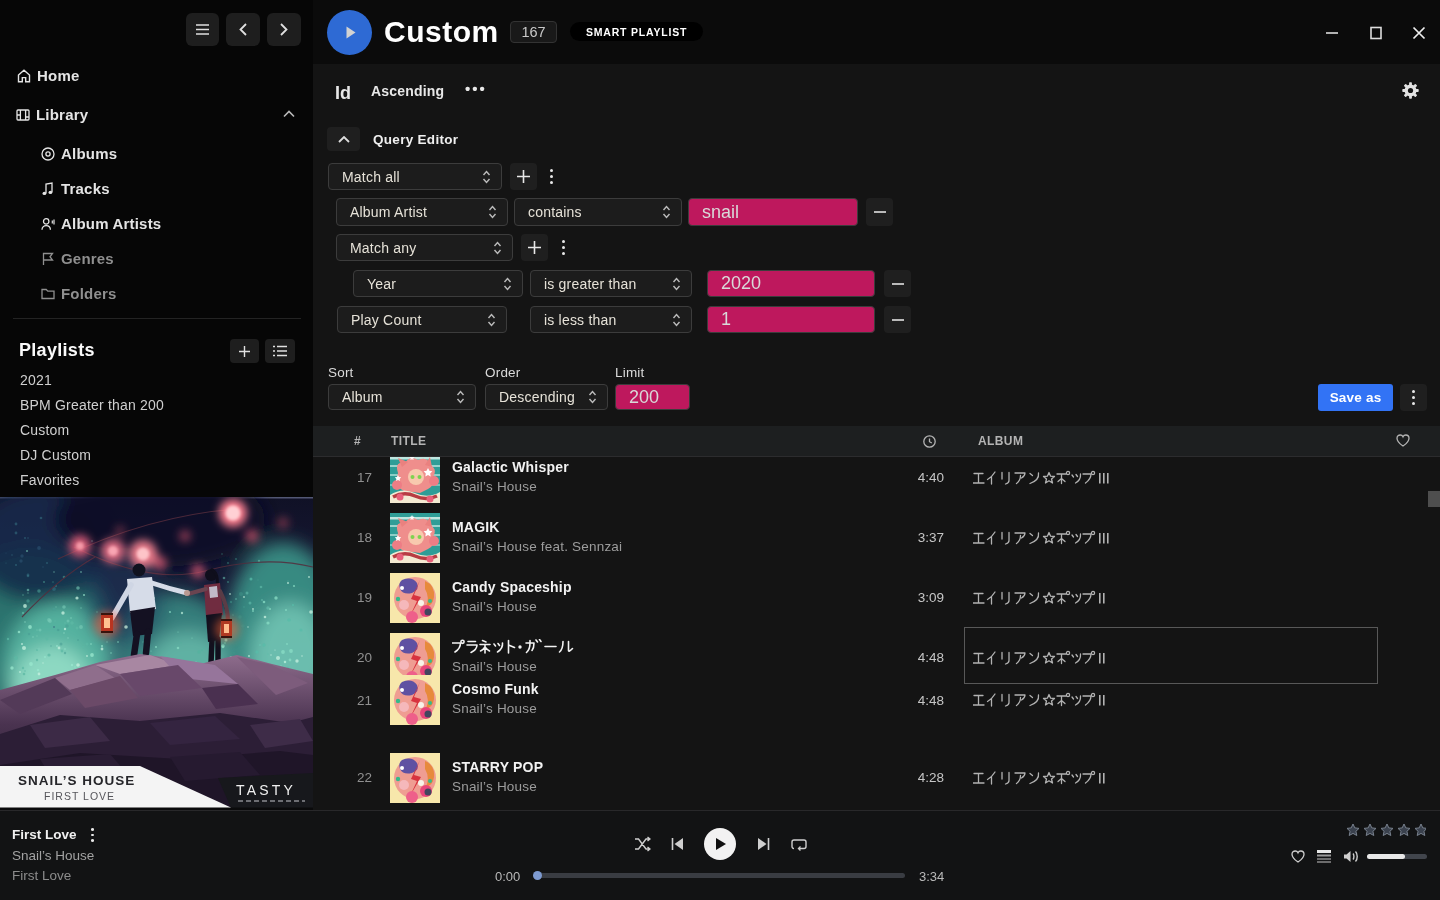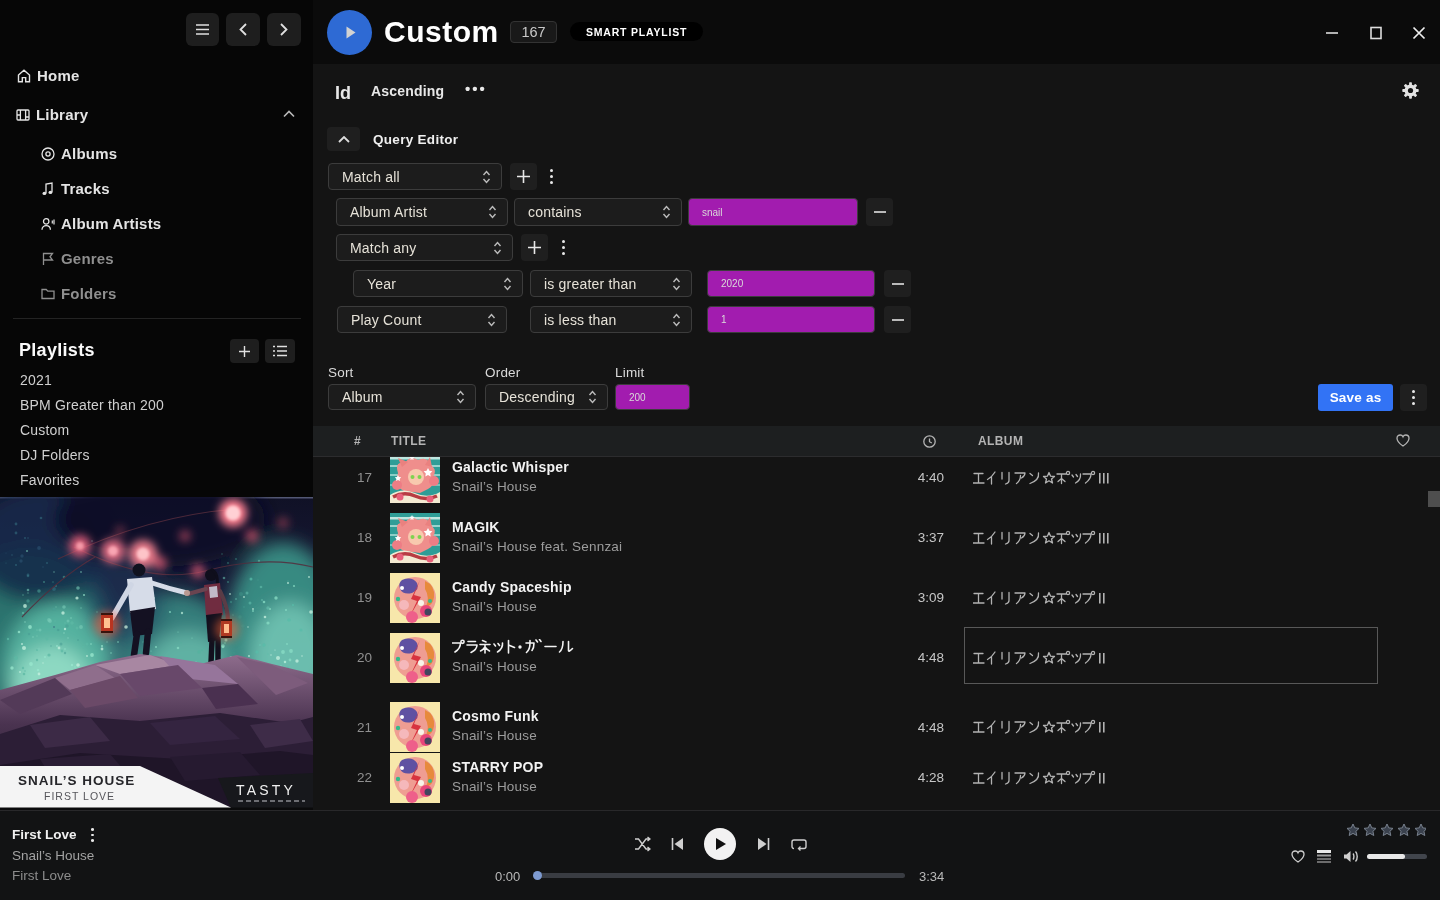--- a/index.html
+++ b/index.html
@@ -25,21 +25,21 @@
 #countbadge { left:197px; top:21px; width:47px; height:22px; background:#191919; border:1px solid #333; border-radius:4px; color:#c9c9c9; font-size:14.5px; display:flex; align-items:center; justify-content:center; }
 #smartpill { left:257px; top:22px; height:19px; padding:0 16px; background:#000; border-radius:10px; color:#fff; font-size:10.5px; font-weight:bold; letter-spacing:.8px; display:flex; align-items:center; }
 
 #tb-id { left:22px; top:83px; font-size:18px; font-weight:bold; color:#e8e8e8; }
 #tb-asc { left:58px; top:83px; font-size:14px; font-weight:bold; color:#e8e8e8; letter-spacing:.2px; }
 
 .qbtn { background:#1f1f1f; border-radius:4px; display:flex; align-items:center; justify-content:center; }
 .sel { background:#1c1c1c; border:1px solid #3c3c3c; border-radius:4px; display:flex; align-items:center; color:#e6e2d8; font-size:14px; letter-spacing:.2px; }
 .sel span { margin-left:13px; }
 .sel .arr { position:absolute; right:10px; }
-.inp { background:#a21caf; border:1px solid #3c3c3c; border-radius:4px; display:flex; align-items:center; color:#d9d9d9; font-size:10px; }
+.inp { background:#be185d; border:1px solid #3c3c3c; border-radius:4px; display:flex; align-items:center; color:#d9d9d9; font-size:18px; }
 .inp span { margin-left:13px; }
 .vdots { display:flex; flex-direction:column; align-items:center; justify-content:center; gap:3px; }
 .vdots i { width:3px; height:3px; border-radius:50%; background:#e8e8e8; }
 .flabel { font-size:13.5px; color:#dadada; letter-spacing:.2px;text-align:right; }
 #saveas { left:1005px; top:384px; width:75px; height:27px; background:#3273f5; border-radius:3px; color:#fff; font-size:13.5px; font-weight:bold; display:flex; align-items:center; justify-content:center; letter-spacing:.2px; }
 
 #thead { left:0; top:426px; width:1127px; height:31px; background:#1d1f20; border-bottom:1px solid #2c2c2e; color:#b4b4b4; font-size:12px; font-weight:bold; letter-spacing:.4px; }
 #tbody { left:0; top:457px; width:1127px; height:353px; overflow:hidden; }
 .trow { position:absolute; left:0; width:1127px; height:60px; }
 .tnum { position:absolute; left:19px; top:0; width:40px; height:60px; display:flex; align-items:center; justify-content:flex-end; color:#909090; font-size:13.5px; }
@@ -431,21 +431,21 @@
                 <circle cx="95" cy="3" r="1.6" fill="none"></circle>
                 <path d="M99 5 L100.5 7 M103 4.5 L104.5 6.5 M107.5 4 Q108 10 102.5 13"></path>
                 <path d="M110 4 H118 Q118 9 112.5 13"></path>
                 <circle cx="120" cy="3" r="1.6" fill="none"></circle>
               </g>
               <rect x="126" y="3" width="1.6" height="10.5" fill="#b2b2b2"></rect>
               <rect x="130" y="3" width="1.6" height="10.5" fill="#b2b2b2"></rect>
             </svg>
           </div>
       </div>
-      <div class="trow" style="top:240px">
+      <div class="trow" style="top:213px">
         <div class="tnum">21</div>
         <svg class="tthumb" viewBox="0 0 50 50">
             <rect width="50" height="50" fill="#f7e7ab"></rect>
             <circle cx="25" cy="25" r="21" fill="#ef9d92"></circle>
             <path d="M12 7 Q22 3 27 10 Q30 17 22 20 Q13 22 10 16 Q8 10 12 7Z" fill="#5f51a2"></path>
             <path d="M35 8 Q45 12 44 24 Q43 32 36 34 Q40 24 35 16 Z" fill="#e78a3c"></path>
             <path d="M30 7 L24 22 L31 24 L20 43 L27 28 L21 26 Z" fill="#d8333f"></path>
             <circle cx="36" cy="38" r="6" fill="#e8447a"></circle>
             <circle cx="38" cy="39" r="3.5" fill="#43455e"></circle>
             <circle cx="14" cy="32" r="5" fill="#f5b8bb"></circle>
@@ -597,21 +597,21 @@
     <div class="sbtn abs" style="left:265px;top:339px;width:30px;height:24px;border-radius:4px">
         <svg width="14" height="12" viewBox="0 0 14 12">
           <path d="M4 1.5 H14 M4 6 H14 M4 10.5 H14" stroke="#e0e0e0" stroke-width="1.4"></path>
           <path d="M0 1.5 H2 M0 6 H2 M0 10.5 H2" stroke="#e0e0e0" stroke-width="1.4"></path>
         </svg>
       </div>
 
     <div class="plitem abs" style="left:20px;top:372px">2021</div>
     <div class="plitem abs" style="left:20px;top:397px">BPM Greater than 200</div>
     <div class="plitem abs" style="left:20px;top:422px">Custom</div>
-    <div class="plitem abs" style="left:20px;top:447px">DJ Folders</div>
+    <div class="plitem abs" style="left:20px;top:447px">DJ Custom</div>
     <div class="plitem abs" style="left:20px;top:472px">Favorites</div>
 
     <svg class="abs" style="left:0;top:497px" width="313" height="313" viewBox="0 0 313 313">
 <defs>
 <linearGradient id="sky" x1="0" y1="0" x2="0" y2="1">
             <stop offset="0" stop-color="#101126"></stop>
             <stop offset=".45" stop-color="#1c1e40"></stop>
             <stop offset="1" stop-color="#272a55"></stop>
           </linearGradient>
 <linearGradient id="rock" x1="0" y1="0" x2="0" y2="1">

